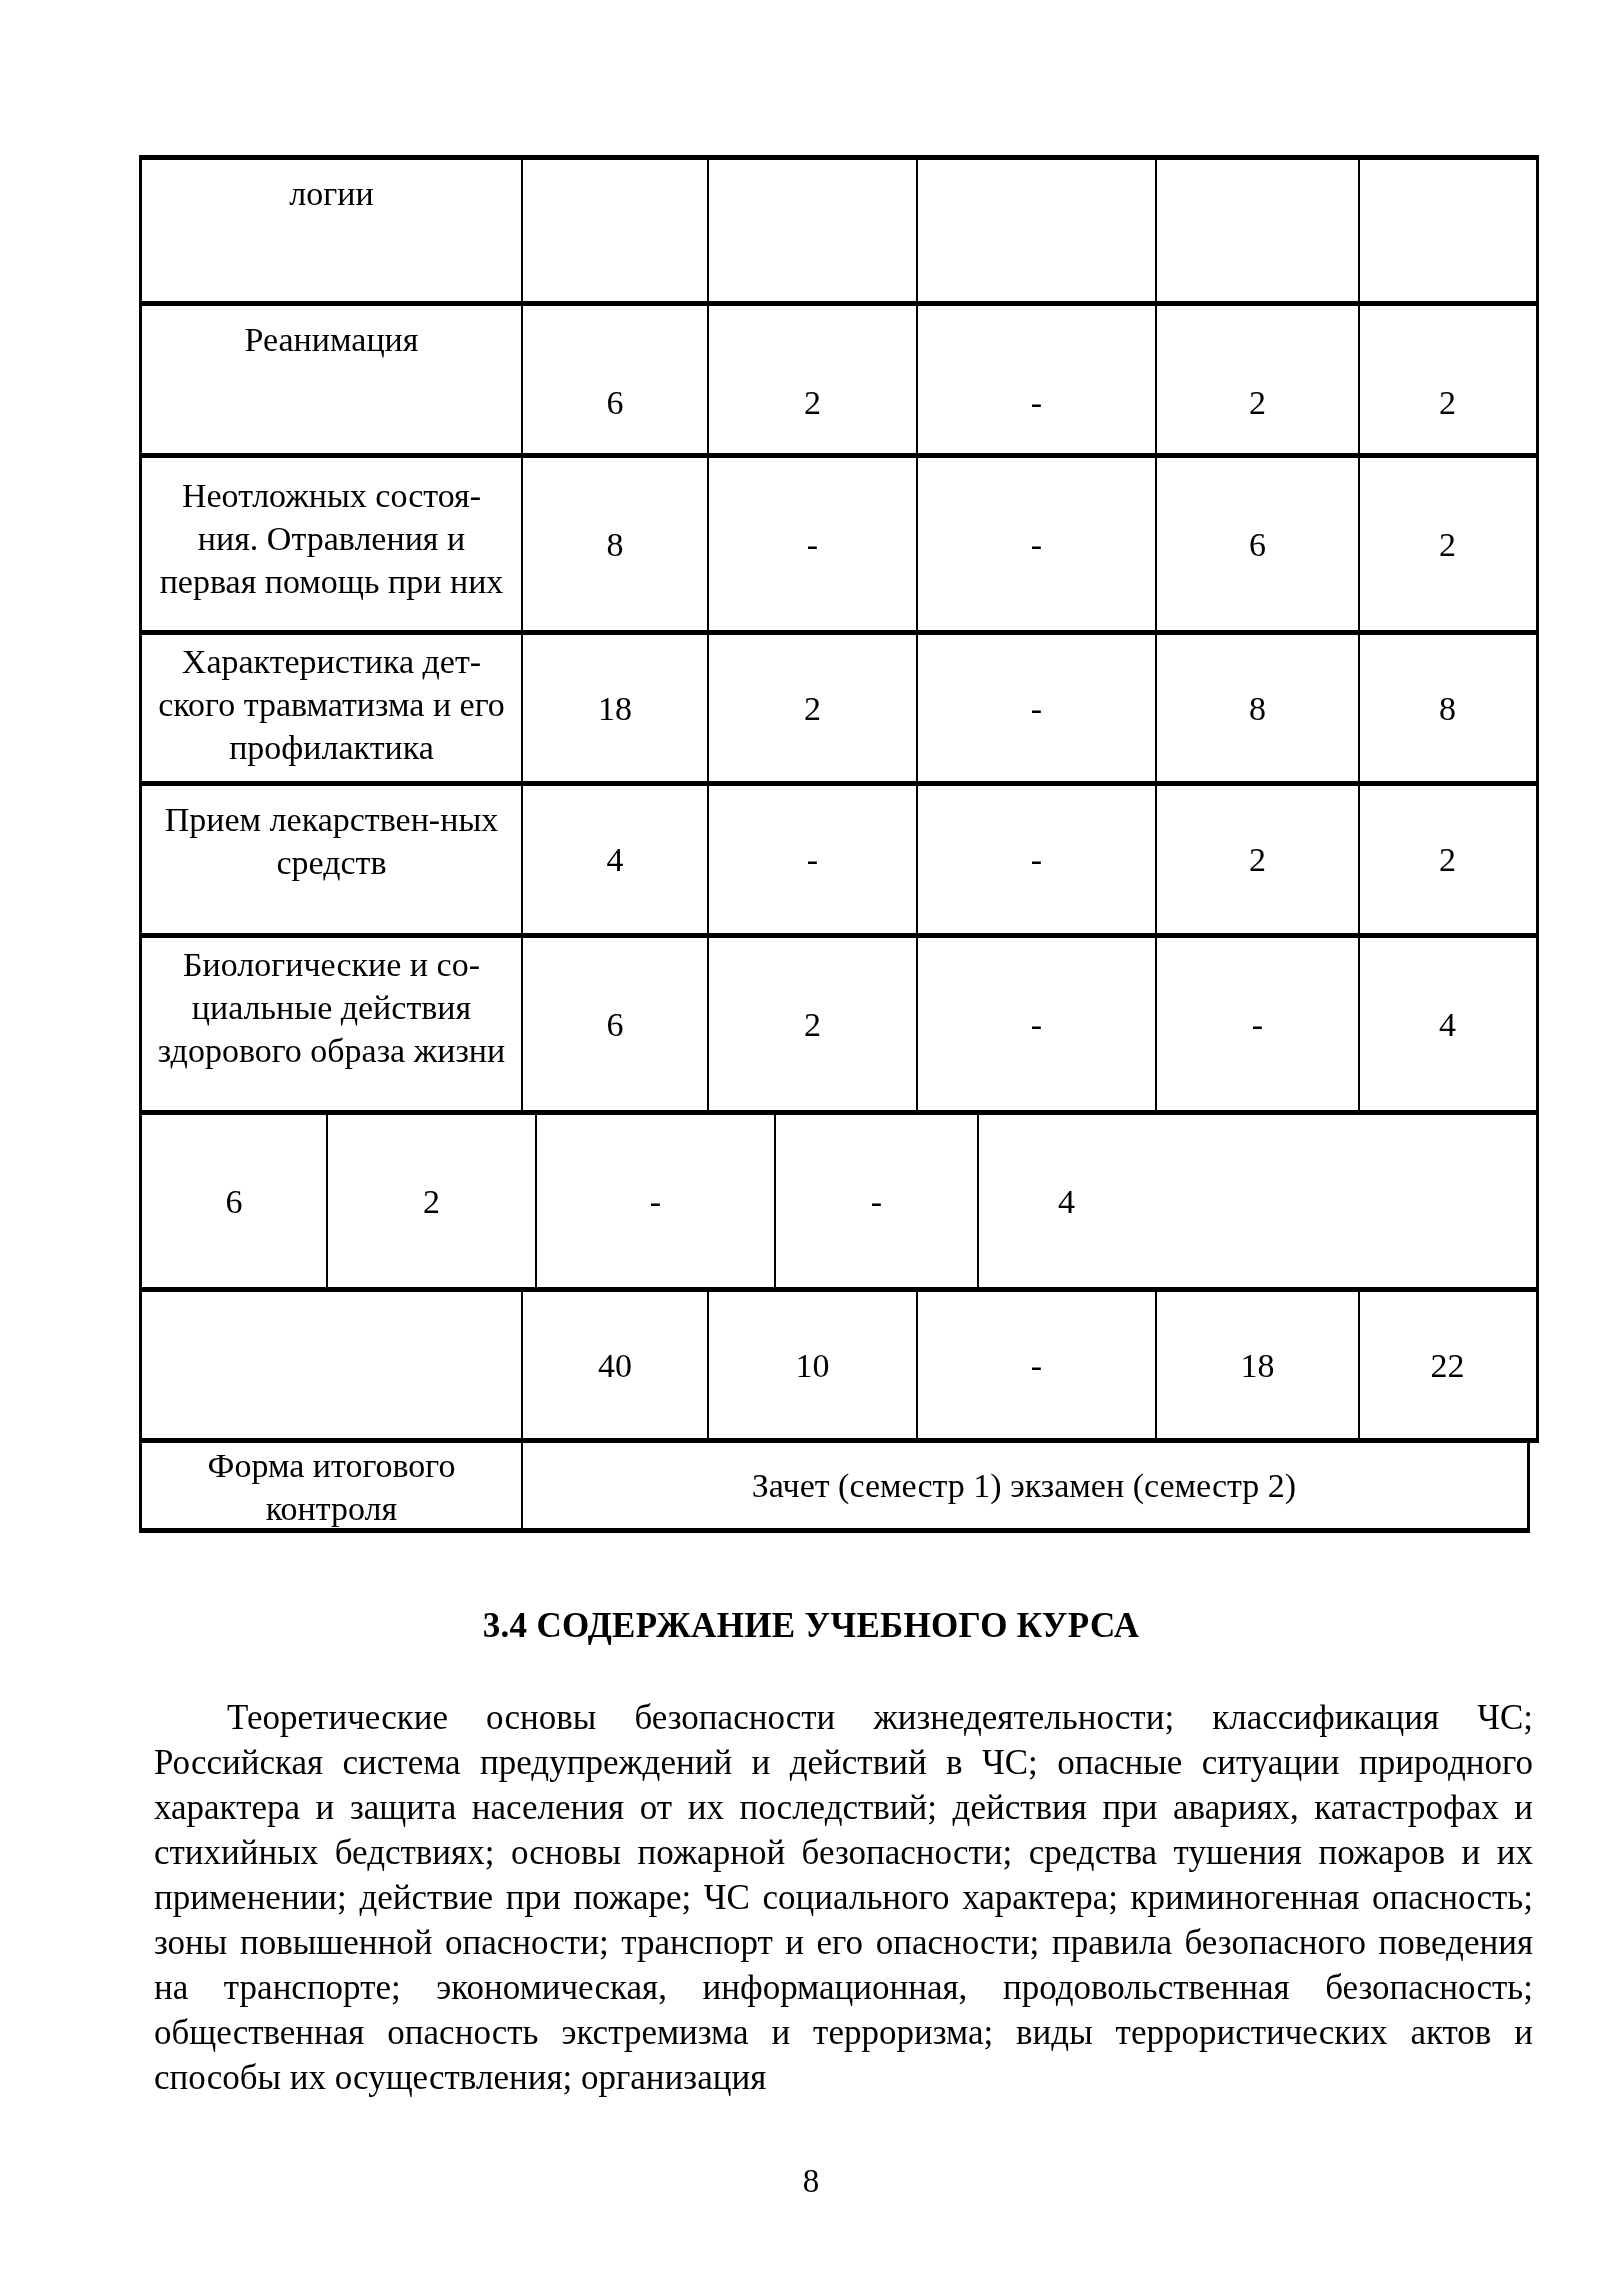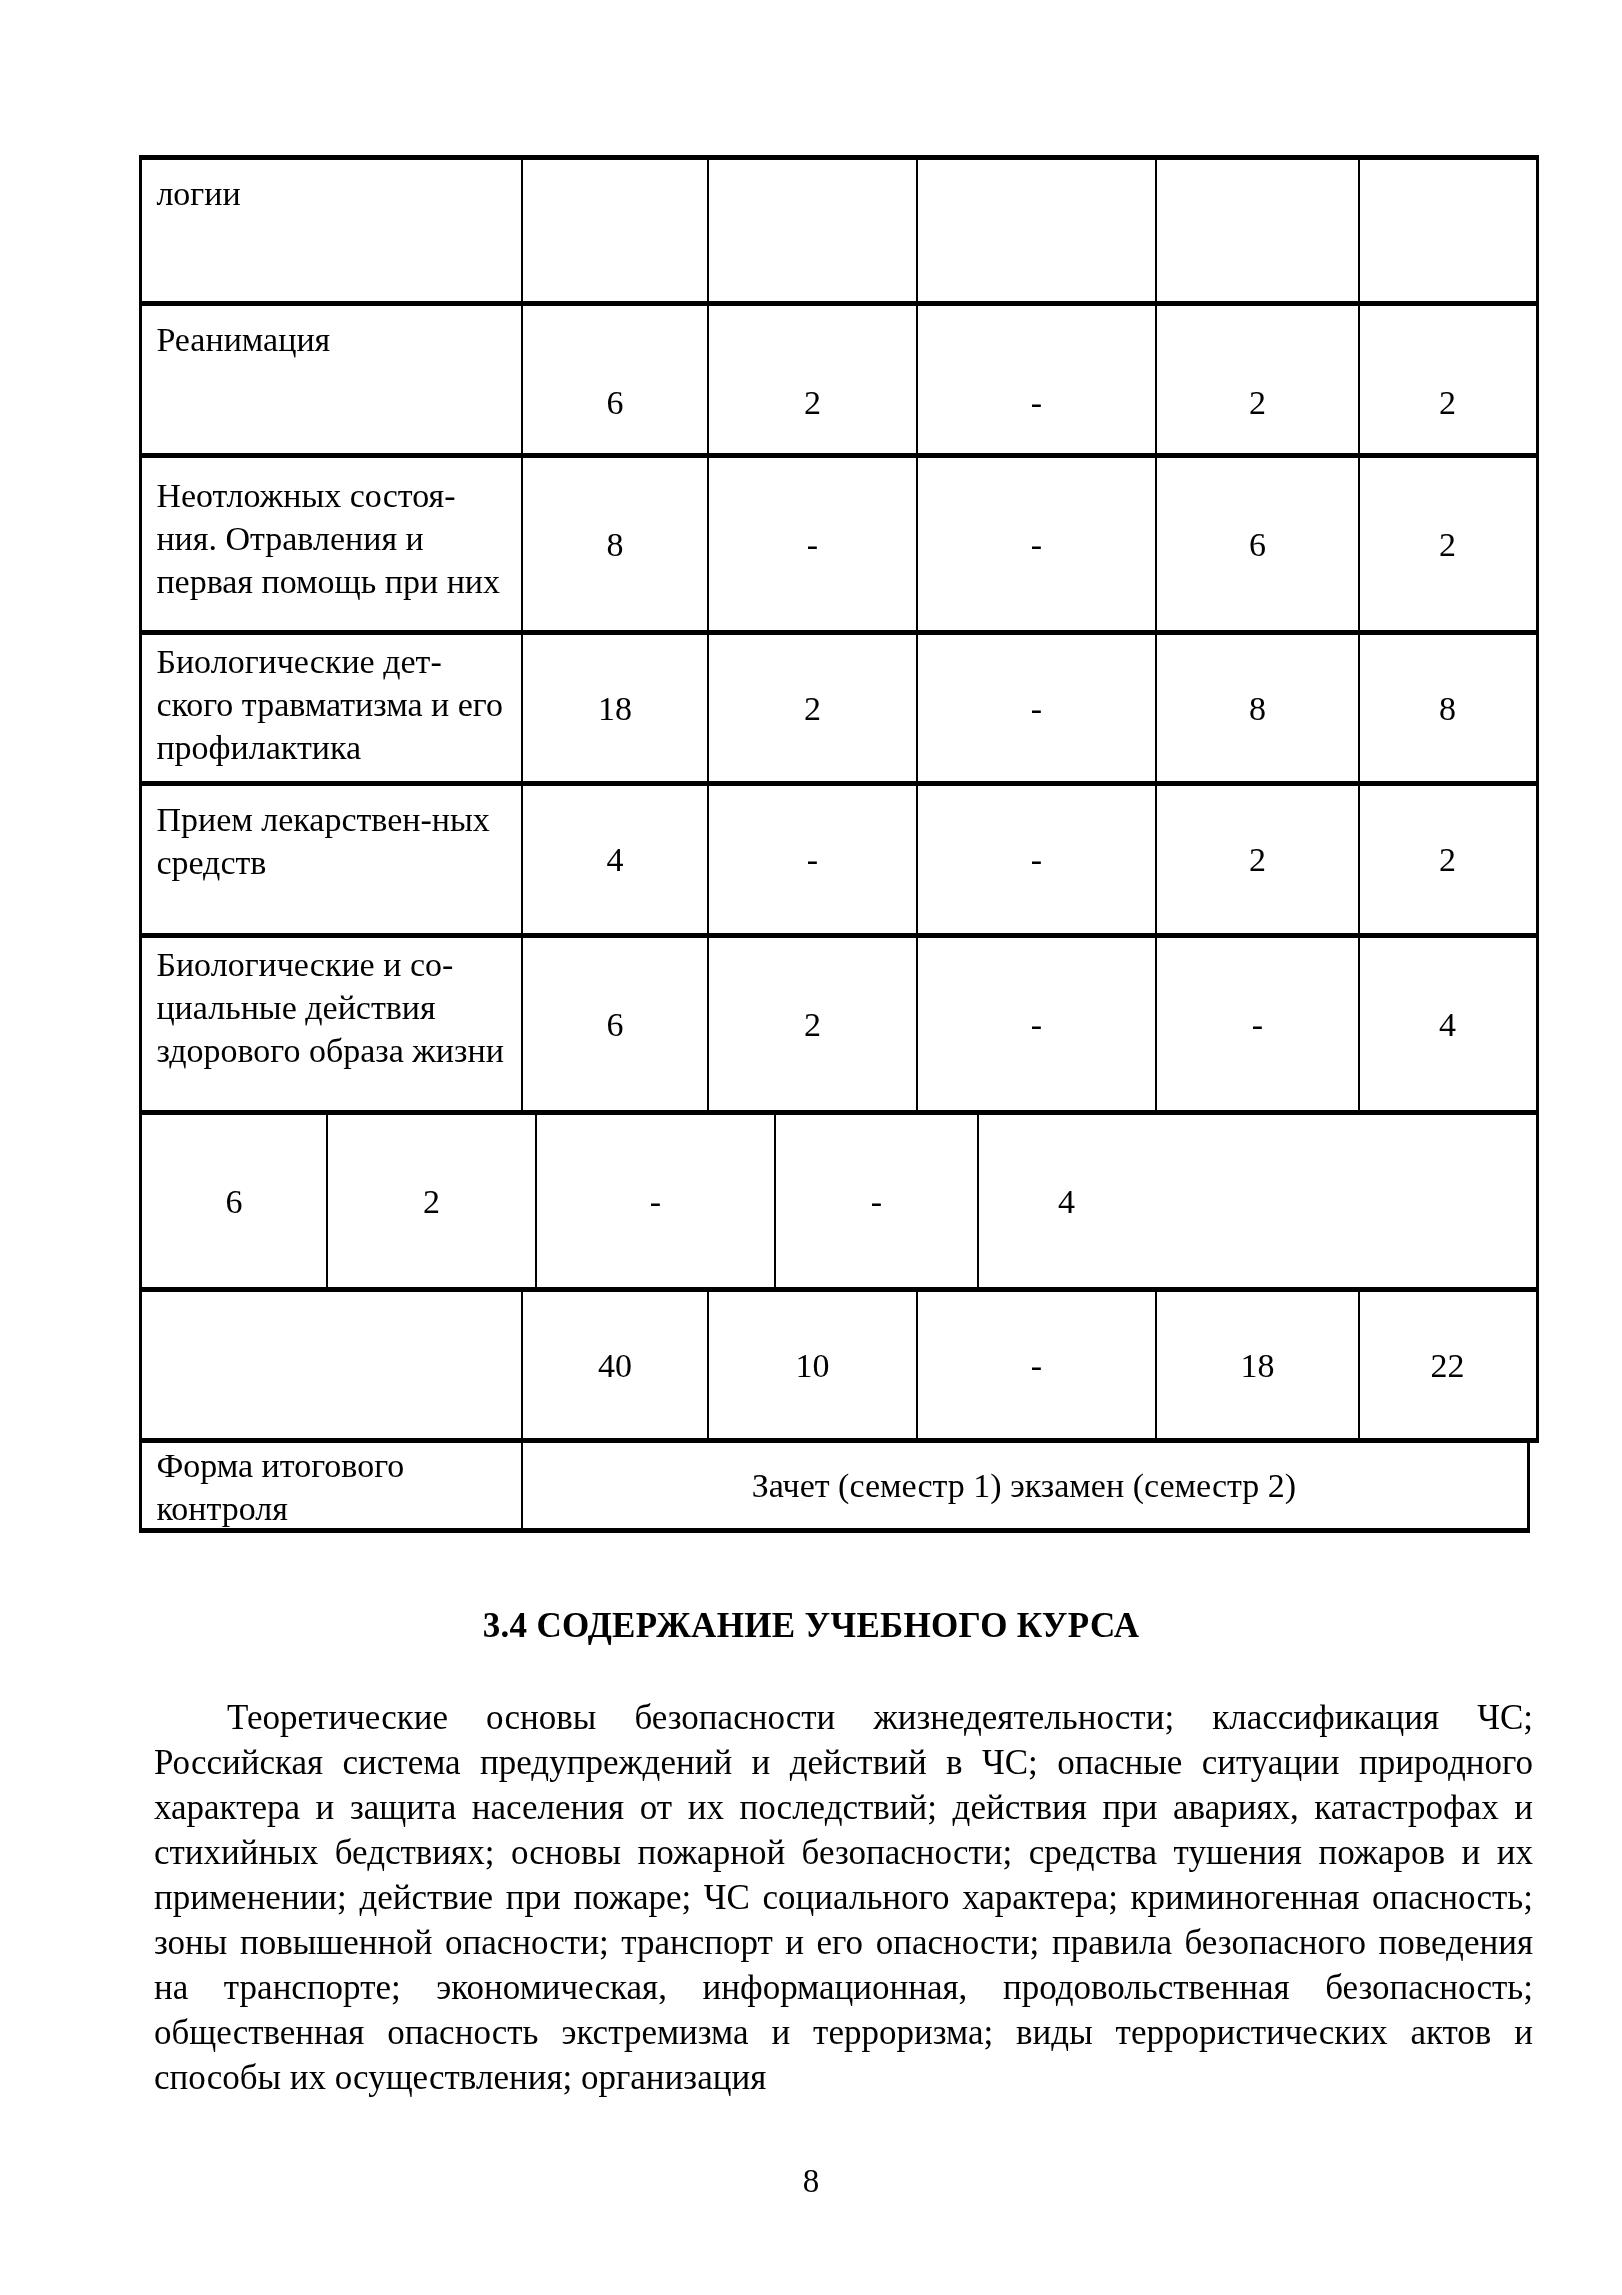--- a/index.html
+++ b/index.html
@@ -8,21 +8,21 @@
       font-family: "Liberation Serif", "DejaVu Serif", serif; color: #000;
     }
     .page { position: absolute; left: 0; top: 0; width: 1622px; height: 2295px; }
 
     
     .tbl { position: absolute; left: 139px; top: 155px; width: 1400px; }
     .row { position: relative; display: flex; border-left: 3.3px solid #000; border-right: 3.3px solid #000; border-bottom: 5.2px solid #000; box-sizing: border-box; }
     .row.first { border-top: 5.2px solid #000; }
     .cell { box-sizing: border-box; border-right: 2px solid #000; position: relative; font-size: 34px; line-height: 43px; }
     .cell:last-child { border-right: none; }
-    .c0 { width: 381px; padding: 11.8px 14.4px 0 14.4px; text-align: left; }
+    .c0 { width: 381px; padding: 11.8px 14.4px 0 14.4px; text-align: center; }
     .c1 { width: 186px; }
     .c2 { width: 209px; }
     .c3 { width: 239px; }
     .c4 { width: 203px; }
     .c5 { width: 175px; }
     .num { display: flex; align-items: center; justify-content: center; font-size: 34px; }
     .row.last { width: 1391px; border-right: 3.3px solid #000; }
     .row.last .span { width: 1002px; display: flex; align-items: center; justify-content: center; font-size: 34px; }
 
     h2.section {
@@ -64,21 +64,21 @@
     <div class="row" style="height:177px">
       <div class="cell c0" style="padding-top:16px">Неотложных состоя-ния. Отравления и первая помощь при них</div>
       <div class="cell c1 num">8</div>
       <div class="cell c2 num">-</div>
       <div class="cell c3 num">-</div>
       <div class="cell c4 num">6</div>
       <div class="cell c5 num">2</div>
     </div>
 
     <div class="row" style="height:151px">
-      <div class="cell c0" style="padding-top:5.2px">Биологические дет-ского травматизма и его профилактика</div>
+      <div class="cell c0" style="padding-top:5.2px">Характеристика дет-ского травматизма и его профилактика</div>
       <div class="cell c1 num">18</div>
       <div class="cell c2 num">2</div>
       <div class="cell c3 num">-</div>
       <div class="cell c4 num">8</div>
       <div class="cell c5 num">8</div>
     </div>
 
     <div class="row" style="height:152px">
       <div class="cell c0" style="padding-top:12px">Прием лекарствен-ных средств</div>
       <div class="cell c1 num">4</div>

